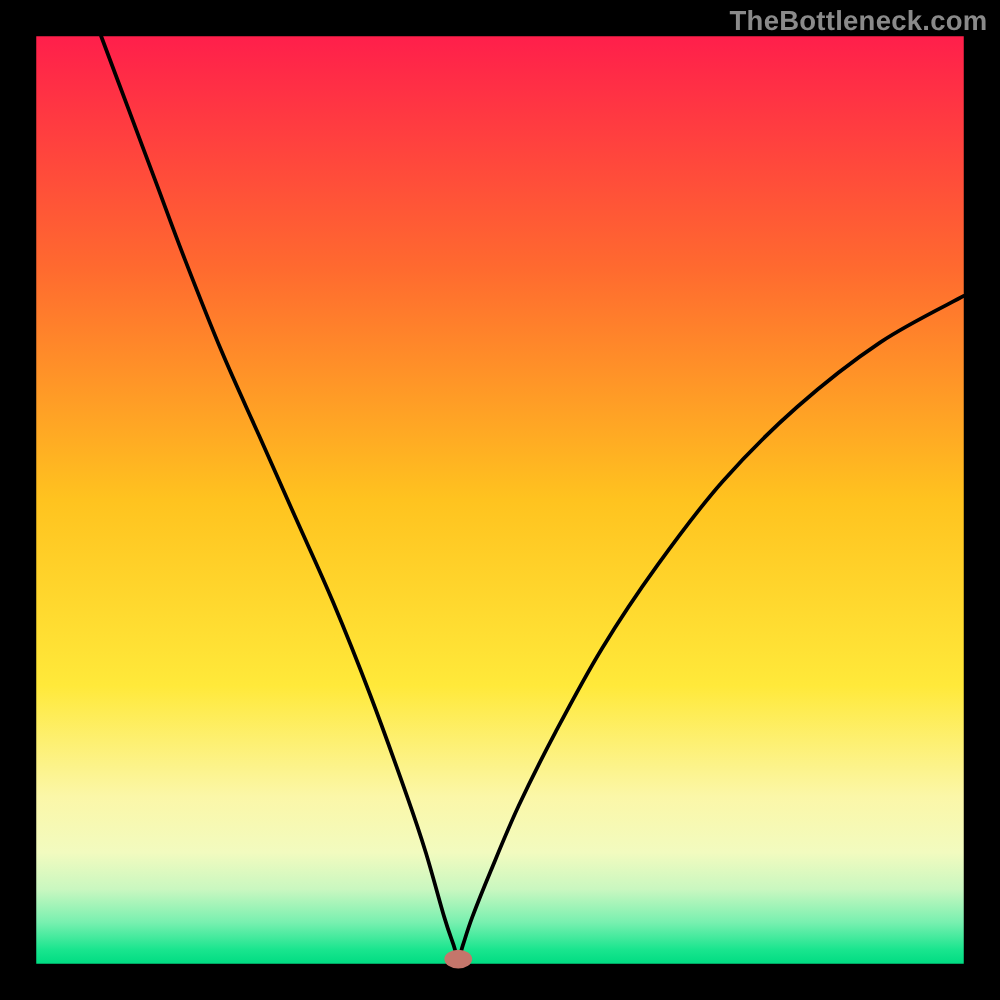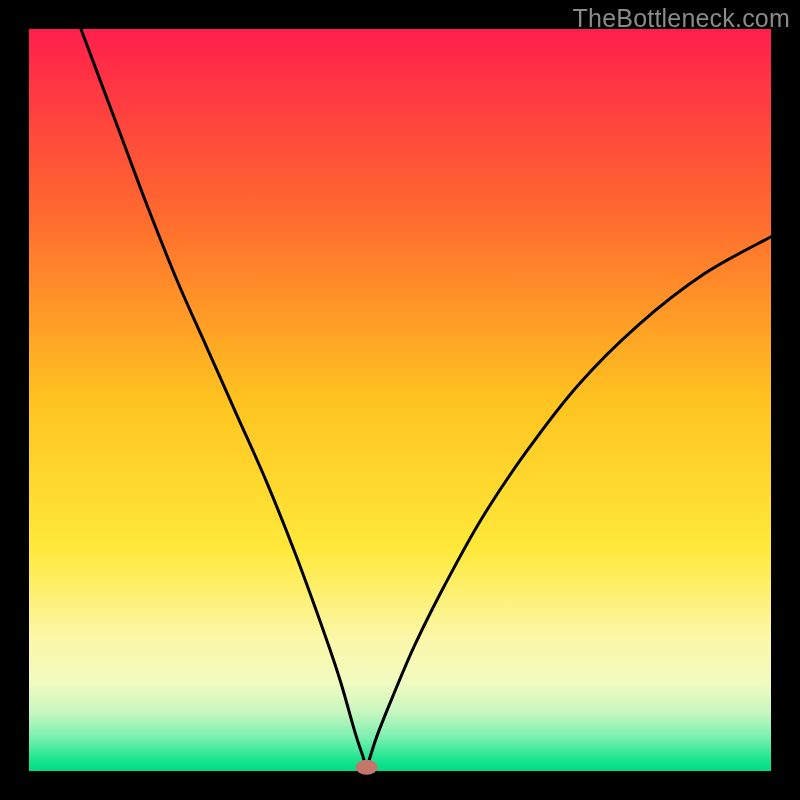--- a/index.html
+++ b/index.html
@@ -15,22 +15,22 @@
     position: relative;
     width: 800px;
     height: 800px;
     background: #000;
   }
   .attribution {
     position: absolute;
     top: 4px;
     right: 10px;
     color: #8a8a8a;
-    font-size: 25px;
-    font-weight: 400;
+    font-size: 22px;
+    font-weight: 700;
     letter-spacing: 0.2px;
     user-select: none;
   }
   
   svg.plot {
     position: absolute;
     left: 0;
     top: 0;
     width: 800px;
     height: 800px;

